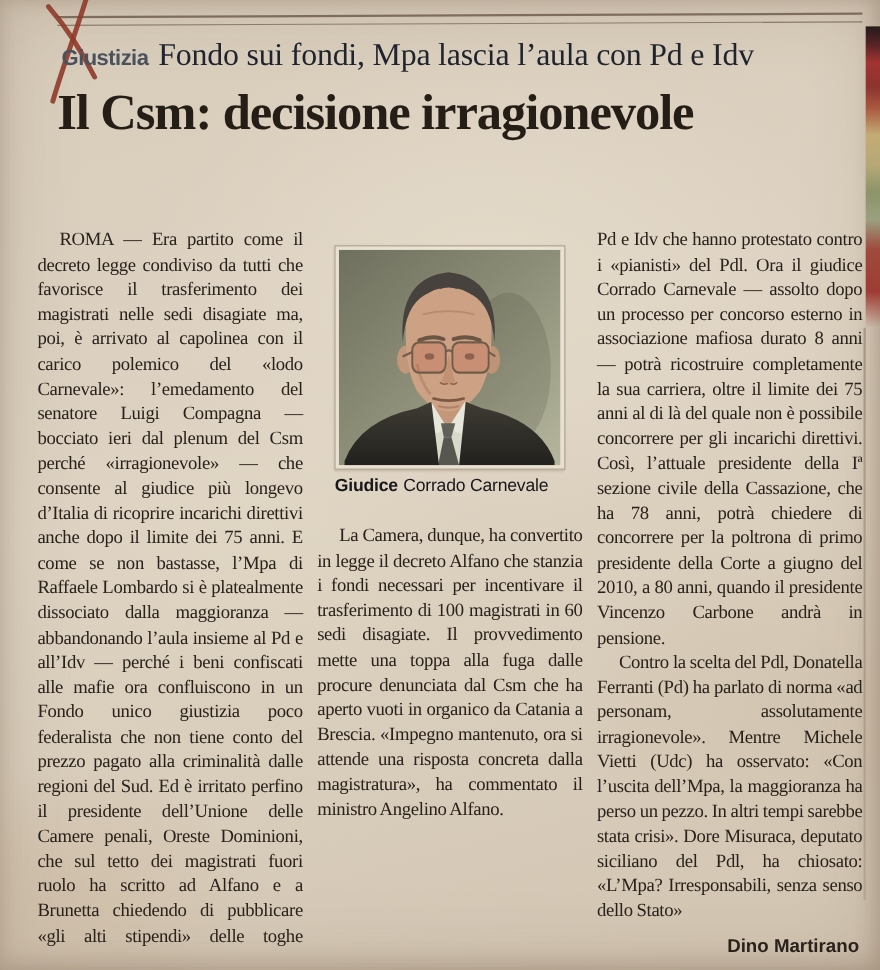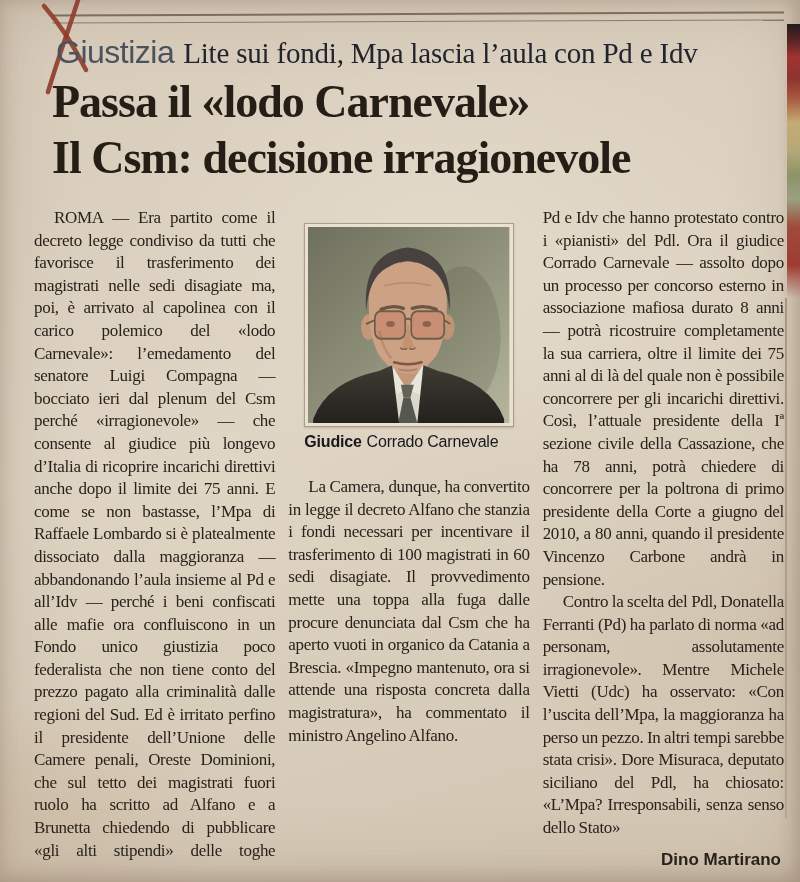--- a/index.html
+++ b/index.html
@@ -25,22 +25,22 @@
     position:absolute;right:0;top:24px;width:13px;height:274px;
     background:linear-gradient(180deg,
       #241a1b 0%, #572426 6%, #a23330 12%, #8d3330 20%,
       #a8583f 27%, #c3ab74 36%, #b7a878 46%, #8c9468 55%,
       #9aa080 64%, #a04a3c 74%, #9e3c33 88%, rgba(158,60,51,0) 100%);
   }
   .edge-line{position:absolute;right:13px;top:298px;height:520px;width:2px;
     background:linear-gradient(180deg, rgba(125,108,88,.5), rgba(125,108,88,.25));}
   .kicker{position:absolute;left:56px;top:34px;white-space:nowrap;}
   .kicker .section{
-    font-family:"Liberation Sans", sans-serif;font-weight:normal;
-    font-size:32px;color:#4a525e;letter-spacing:-0.5px;margin-right:9px;
+    font-family:"Liberation Sans", sans-serif;font-weight:bold;
+    font-size:20px;color:#4a525e;letter-spacing:-0.5px;margin-right:9px;
   }
   .kicker .ktext{font-size:29px;color:#20242e;letter-spacing:-0.2px;}
   .headline{
     position:absolute;left:52px;top:74px;margin:0;
     font-weight:bold;font-size:46px;line-height:56px;
     color:#251e16;letter-spacing:-1px;
   }
   .headline span{display:block;white-space:nowrap;}
   .columns{position:absolute;left:34px;top:207px;width:750px;display:flex;gap:13px;}
   .col{flex:1 1 0;min-width:0;}
@@ -79,25 +79,24 @@
 
   <svg class="red-x" viewBox="0 0 86 108">
     <path d="M24,10 C38,26 54,50 66,74" stroke="#8f3b2a" stroke-width="4.5" fill="none" stroke-linecap="round" opacity="0.9"></path>
     <path d="M58,4 C50,30 38,62 28,96" stroke="#8f3b2a" stroke-width="4.5" fill="none" stroke-linecap="round" opacity="0.9"></path>
   </svg>
 
   <div class="edge-strip"></div>
   <div class="edge-line"></div>
 
   <div class="kicker">
-    <span class="section">Giustizia</span><span class="ktext">Lite sui fondi, Mpa lascia l’aula con Pd e Idv</span>
+    <span class="section">Giustizia</span><span class="ktext">Fondo sui fondi, Mpa lascia l’aula con Pd e Idv</span>
   </div>
 
   <h1 class="headline">
-    <span>Passa il «lodo Carnevale»</span>
     <span>Il Csm: decisione irragionevole</span>
   </h1>
 
   <div class="columns">
 
     <div class="col">
       <p class="jlast">ROMA — Era partito come il decreto legge condiviso da tutti che favorisce il trasferimento dei magistrati nelle sedi disagiate ma, poi, è arrivato al capolinea con il carico polemico del «lodo Carnevale»: l’emedamento del senatore Luigi Compagna — bocciato ieri dal plenum del Csm perché «irragionevole» — che consente al giudice più longevo d’Italia di ricoprire incarichi direttivi anche dopo il limite dei 75 anni. E come se non bastasse, l’Mpa di Raffaele Lombardo si è platealmente dissociato dalla maggioranza — abbandonando l’aula insieme al Pd e all’Idv — perché i beni confiscati alle mafie ora confluiscono in un Fondo unico giustizia poco federalista che non tiene conto del prezzo pagato alla criminalità dalle regioni del Sud. Ed è irritato perfino il presidente dell’Unione delle Camere penali, Oreste Dominioni, che sul tetto dei magistrati fuori ruolo ha scritto ad Alfano e a Brunetta chiedendo di pubblicare «gli alti stipendi» delle toghe</p>
     </div>
 
     <div class="col">

